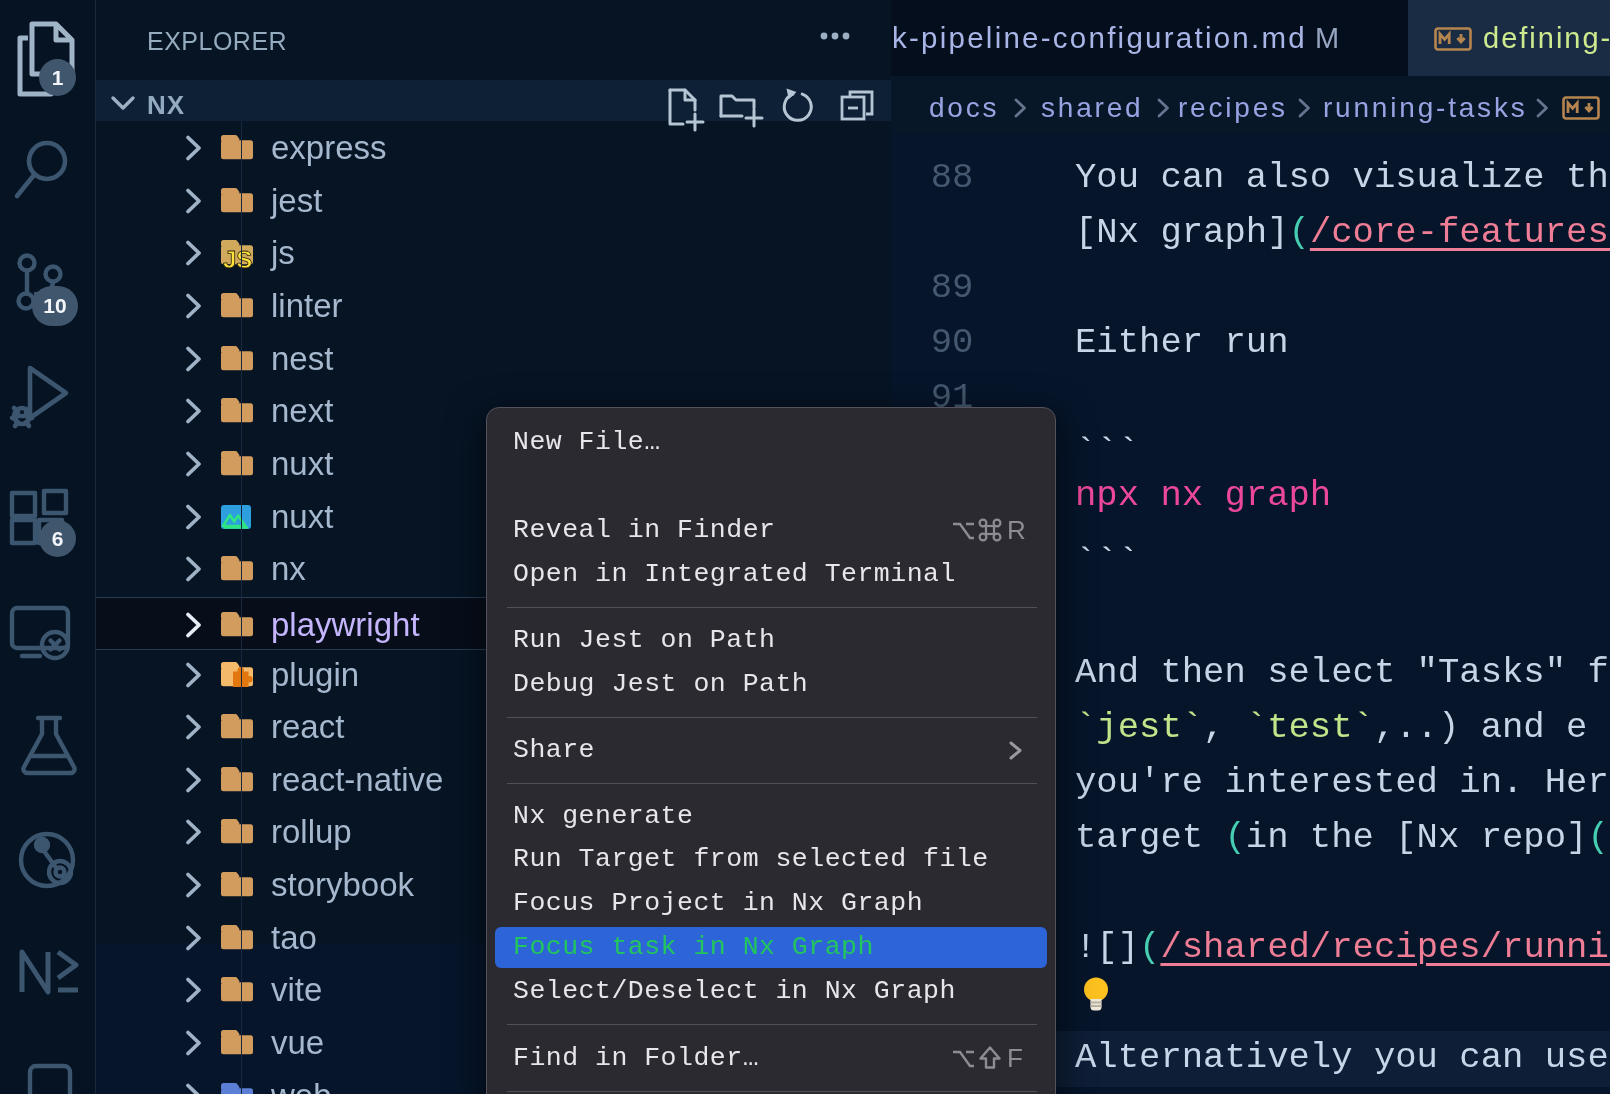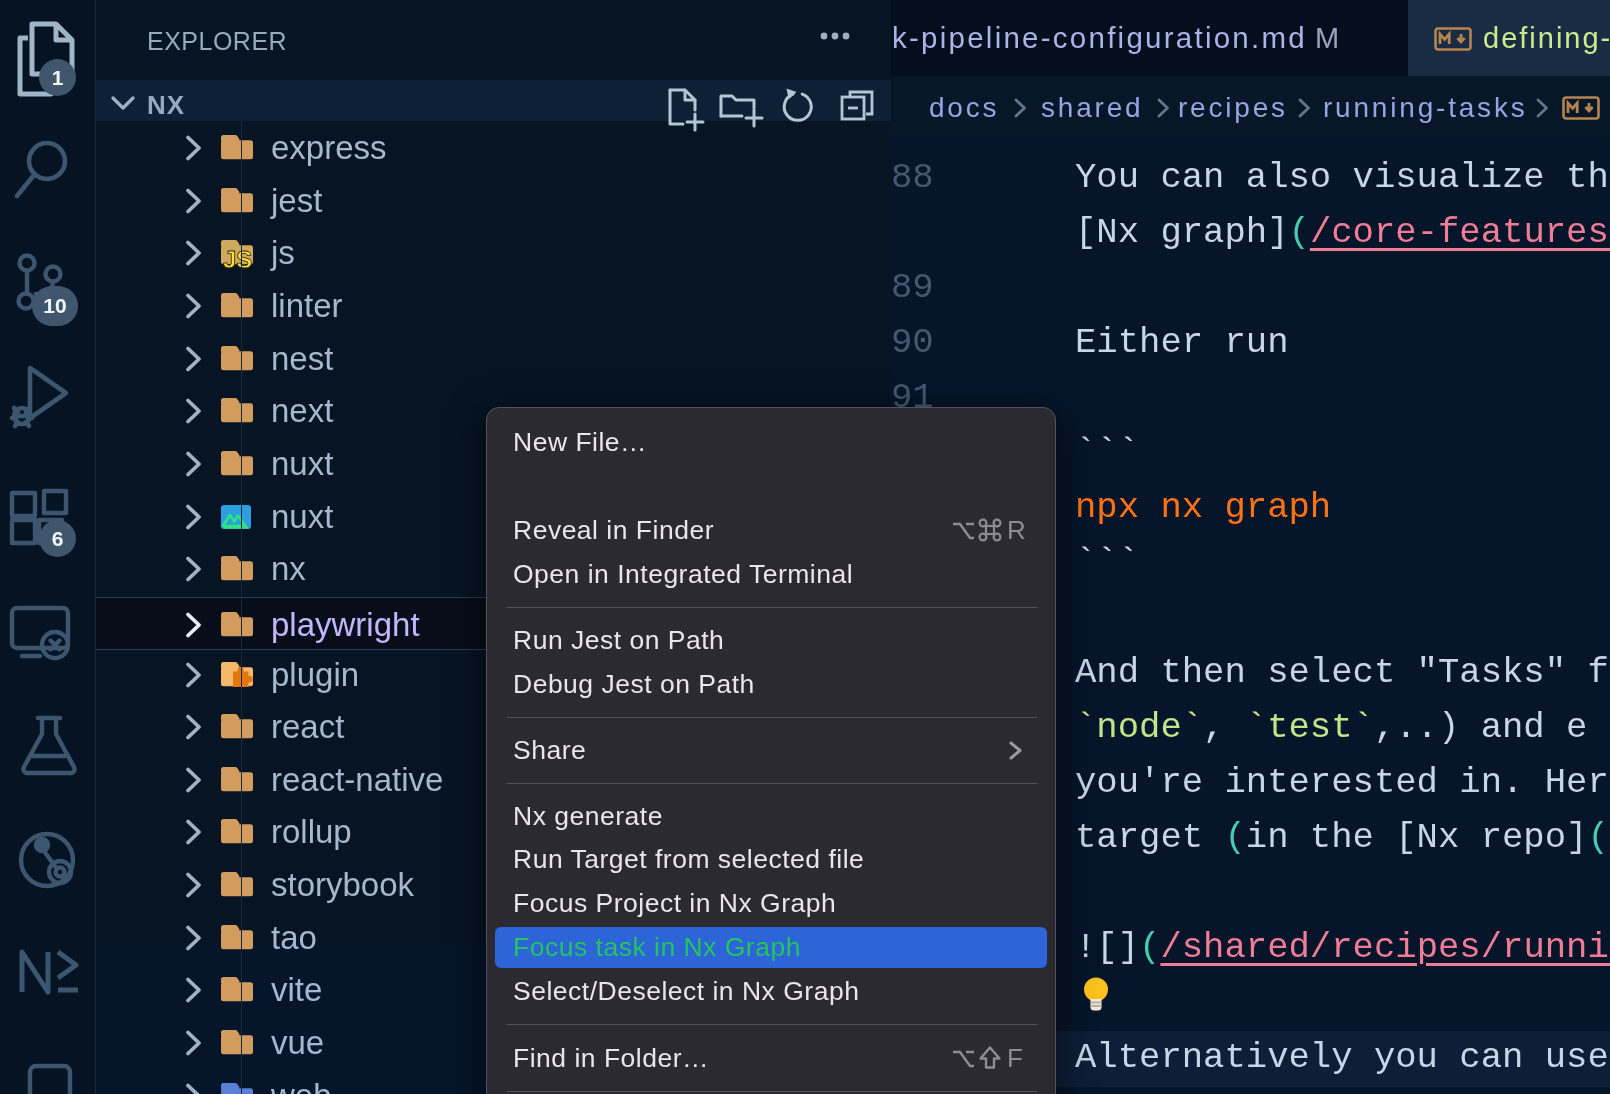--- a/index.html
+++ b/index.html
@@ -39,32 +39,32 @@
   #tab2 { position:absolute; left:517px; top:0; width:202px; height:76px; background:#1a2c44; overflow:hidden; }
   #tab2 .t { position:absolute; left:75px; top:0; height:76px; line-height:76px; font-size:29px;
     letter-spacing:2px; color:#cdea8e; white-space:pre; }
   #crumbs { left:0; top:76px; width:719px; height:57px; background:#081728; position:absolute; }
   .crumb { position:absolute; top:3px; height:57px; line-height:57px; font-size:28px;
     letter-spacing:2.8px; color:#98a3e2; white-space:pre; }
   #code { left:0; top:133px; width:719px; height:961px; position:absolute; overflow:hidden;
     font-family:"Liberation Mono", monospace; font-size:35.6px; }
   .cl { position:absolute; left:184px; height:55px; line-height:55px; color:#c6d5e8; white-space:pre; }
   .ln { position:absolute; left:0; width:122px; height:55px; line-height:55px; color:#45586f;
-    text-align:left; }
+    text-align:center; }
   .grn { color:#c1e58a; }
   .pnk { color:#ee7d95; text-decoration:underline; text-decoration-thickness:2.5px; text-underline-offset:6px; }
   .tea { color:#46cdb2; }
   #curline { position:absolute; left:0; top:898px; width:719px; height:56px; background:#0e1e37; }
 
   
   #menu { left:486px; top:407px; width:570px; height:700px; background:#2c2a31;
     border:1px solid #55525b; border-radius:13px;
     box-shadow: 0 10px 34px 4px rgba(0,0,0,0.5); }
   .mi { position:absolute; left:26px; width:518px; height:41px; line-height:41px;
-    font-size:26.5px; letter-spacing:0.5px; color:#e8e6ea; white-space:pre; }
+    font-size:26.5px; letter-spacing:0.5px; color:#e8e6ea; white-space:pre;font-family:Liberation Mono, monospace; }
   .msep { position:absolute; left:20px; width:530px; height:1px; background:#524f57; }
   .msel { position:absolute; left:8px; width:552px; height:41px; border-radius:6px; background:#2d64d8; }
   .msc { position:absolute; height:41px; line-height:41px; font-size:26px; color:#8e8c93; }
 </style>
 </head>
 <body>
 <div id="stage">
 
   <div class="abs" id="editor">
     <div id="tabstrip">
@@ -107,24 +107,24 @@
     <div id="code">
       <div id="curline"></div>
       <div class="ln" style="top:17px">88</div>
       <div class="cl" style="top:17px">You can also visualize the</div>
       <div class="cl" style="top:72px">[Nx graph]<span class="tea">(</span><span class="pnk">/core-features/explore-gra</span></div>
       <div class="ln" style="top:127px">89</div>
       <div class="ln" style="top:182px">90</div>
       <div class="cl" style="top:182px">Either run</div>
       <div class="ln" style="top:237px">91</div>
       <div class="cl" style="top:292px">```</div>
-      <div class="cl" style="top:347px;color:#f97316">npx nx graph</div>
+      <div class="cl" style="top:335px;color:#ec4899">npx nx graph</div>
       <div class="cl" style="top:402px">```</div>
       <div class="cl" style="top:512px">And then select "Tasks" f</div>
-      <div class="cl" style="top:567px"><span class="grn">`node`</span>, <span class="grn">`test`</span>,..) and e</div>
+      <div class="cl" style="top:567px"><span class="grn">`jest`</span>, <span class="grn">`test`</span>,..) and e</div>
       <div class="cl" style="top:622px">you're interested in. Her</div>
       <div class="cl" style="top:677px">target <span class="tea">(</span>in the [Nx repo]<span class="tea">(</span></div>
       <div class="cl" style="top:787px">![]<span class="tea">(</span><span class="pnk">/shared/recipes/running-t</span></div>
       <div class="cl" style="top:897px">Alternatively you can use</div>
       <svg style="position:absolute;left:192px;top:843px" width="26" height="38" viewBox="0 0 26 38">
         <circle cx="13" cy="13.5" r="12" fill="#fdc21f"></circle>
         <path d="M7.5 23 h11 v8 a3.5 3.5 0 0 1 -3.5 3.5 h-4 a3.5 3.5 0 0 1 -3.5 -3.5 z" fill="#efe9dc"></path>
         <rect x="7.5" y="25.5" width="11" height="2" fill="#b9b2a2"></rect>
         <rect x="7.5" y="29" width="11" height="2" fill="#b9b2a2"></rect>
       </svg>

